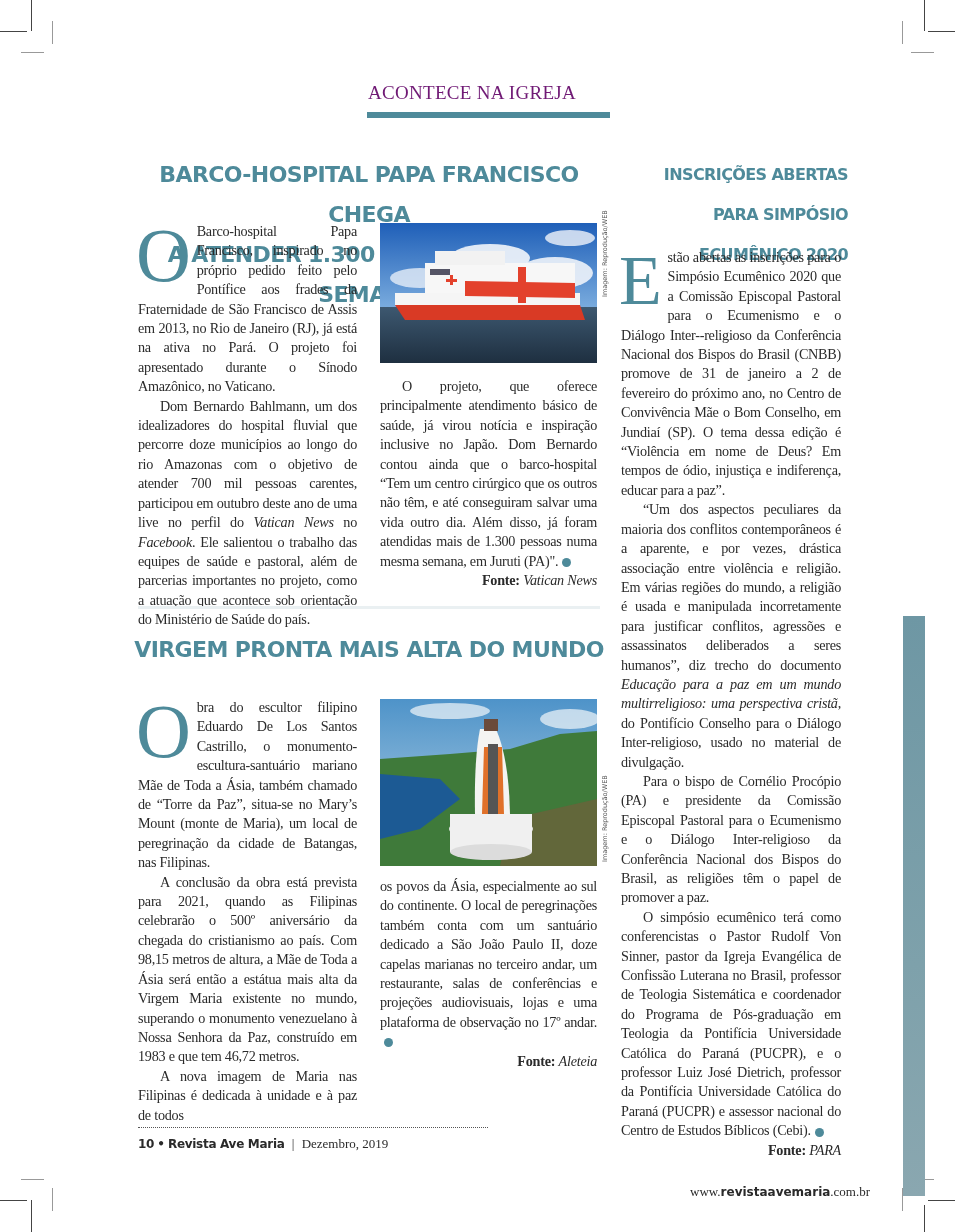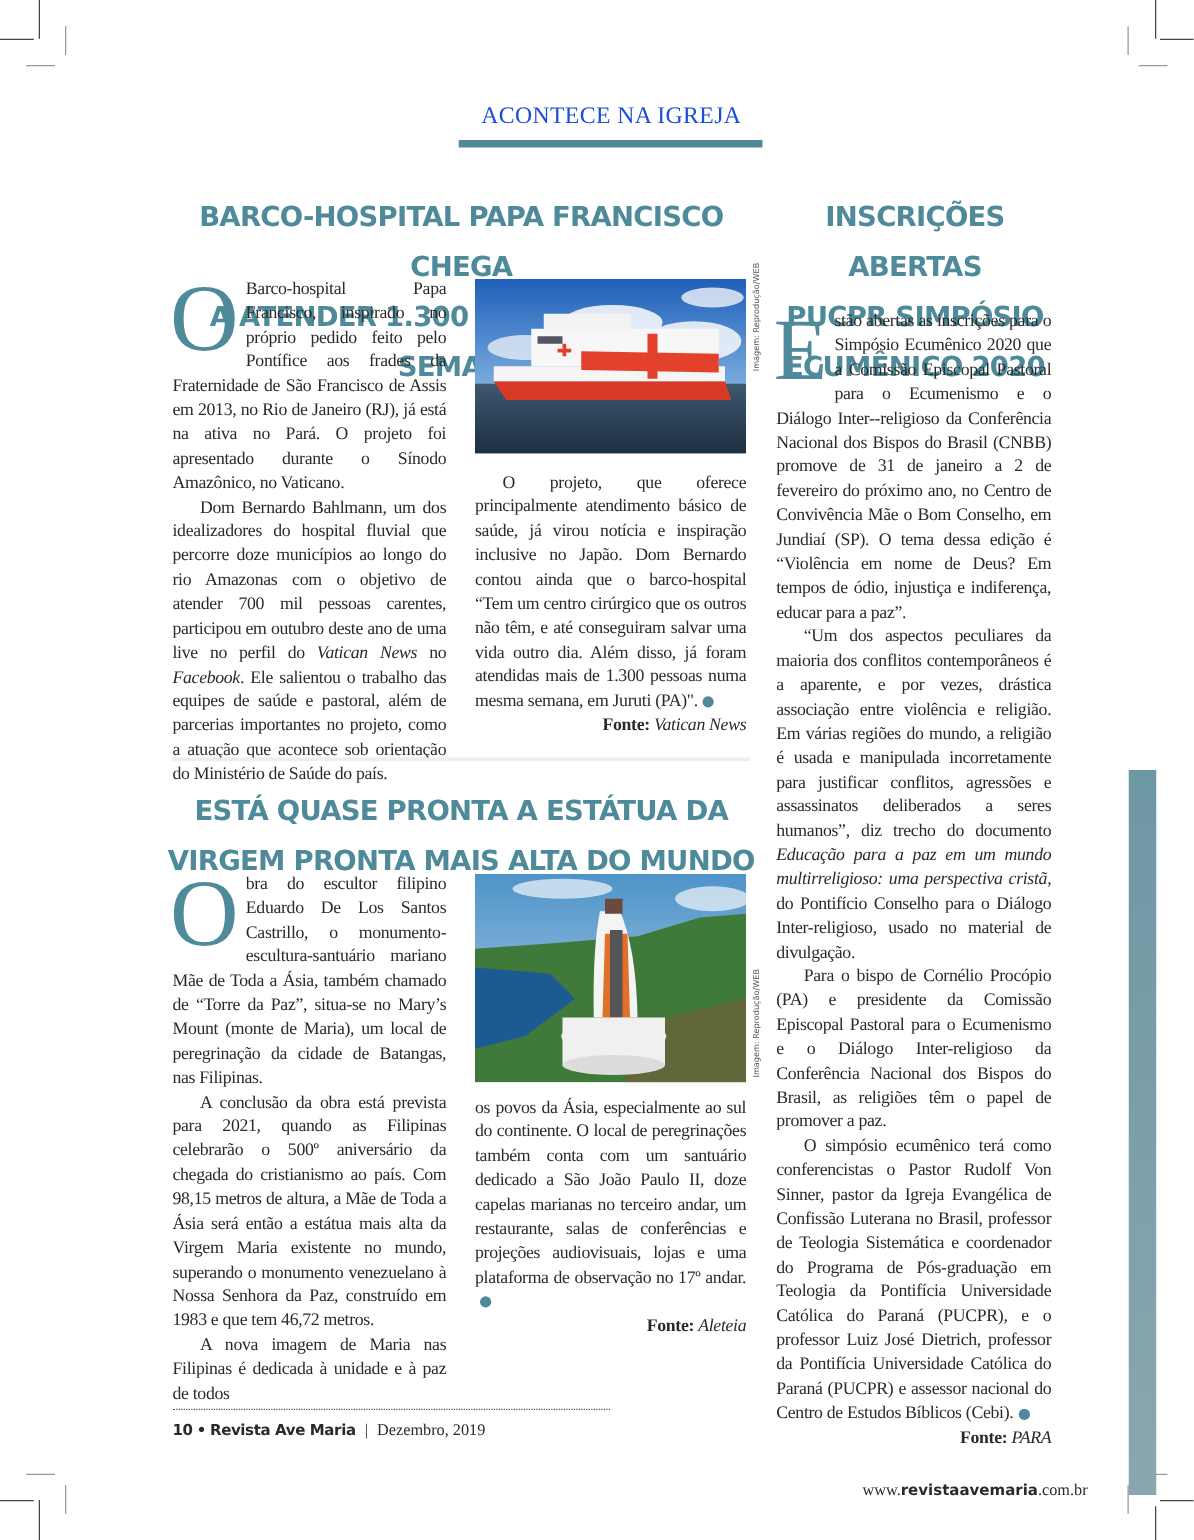--- a/index.html
+++ b/index.html
@@ -1,24 +1,24 @@
 <!DOCTYPE html>
 <html><head>
 <meta charset="utf-8">
 <style>
   html, body { margin:0; padding:0; background:#fff; }
   body { width:955px; height:1232px; position:relative; overflow:hidden; font-family:"Liberation Serif", serif; color:#2a2a2a; }
   .crop { position:absolute; background:#444; }
   .crop.light { background:#999; }
-  .section-title { position:absolute; left:368px; top:82px; width:242px; text-align:center; font-family:"Liberation Serif", serif; font-size:19px; letter-spacing:0.3px; color:#1d4ed8; font-weight:normal; }
+  .section-title { position:absolute; left:368px; top:82px; width:242px; text-align:left; font-family:"Liberation Serif", serif; font-size:19px; letter-spacing:0.3px; color:#701a75; font-weight:normal; }
   .section-bar { position:absolute; left:367px; top:112px; width:243px; height:6px; background:#4e8a9a; }
   .headline { position:absolute; font-family:"DejaVu Sans", sans-serif; font-weight:bold; color:#4e8a9a; text-align:center; line-height:40px; letter-spacing:-0.6px; }
   .h1 { left:134px; top:155px; width:470px; font-size:22px; }
   .h2 { left:134px; top:630px; width:470px; font-size:22px; }
-  .h3 { left:616px; top:155px; width:232px; font-size:22px; }
+  .h3 { left:616px; top:155px; width:232px; font-size:16px;text-align:right; }
   .col { position:absolute; font-size:14.2px; line-height:19.4px; text-align:justify; hyphens:auto; letter-spacing:-0.25px; }
   .col p { margin:0; }
   .col p.ind { text-indent:22px; }
   .drop { float:left; font-size:76px; line-height:58px; color:#4e8a9a; margin:4px 6px 0 -2px; font-family:"Liberation Serif", serif; }
   .dot { display:inline-block; width:9px; height:9px; border-radius:50%; background:#4e8a9a; margin-left:4px; vertical-align:middle; }
   .source { text-align:right; margin-top:10px; }
   .source b { font-weight:bold; }
   .source i { font-style:italic; }
   .photo { position:absolute; overflow:hidden; }
   .credit { position:absolute; font-family:"DejaVu Sans", sans-serif; font-size:6.5px; color:#555; writing-mode:vertical-rl; transform:rotate(180deg); white-space:nowrap; }
@@ -97,21 +97,20 @@
 <div class="credit" style="left:601px;top:225px;height:72px;">Imagem: Reprodução/WEB</div>
 
 <div class="col" style="left:380px;top:377px;width:217px;">
   <p class="ind"><span>O projeto, que oferece principalmente atendimento básico de saúde, já virou notícia e inspiração inclusive no Japão. Dom Bernardo contou ainda que o barco-hospital “Tem um centro cirúrgico que os outros não têm, e até conseguiram salvar uma vida outro dia. Além disso, já foram atendidas mais de 1.300 pessoas numa mesma semana, em Juruti (PA)".</span><span class="dot"></span></p>
   <p class="source"><b>Fonte:</b> <i>Vatican News</i></p>
 </div>
 
 <div class="divider"></div>
 
 <div class="headline h2">
-  <div>ESTÁ QUASE PRONTA A ESTÁTUA DA</div>
   <div>VIRGEM PRONTA MAIS ALTA DO MUNDO</div>
 </div>
 
 <div class="col" style="left:138px;top:698px;width:219px;">
   <p><span class="drop">O</span><span>bra do escultor filipino Eduardo De Los Santos Castrillo, o monumento-escultura-santuário mariano Mãe de Toda a Ásia, também chamado de “Torre da Paz”, situa-se no Mary’s Mount (monte de Maria), um local de peregrinação da cidade de Batangas, nas Filipinas.</span></p>
   <p class="ind">A conclusão da obra está prevista para 2021, quando as Filipinas celebrarão o 500º aniversário da chegada do cristianismo ao país. Com 98,15 metros de altura, a Mãe de Toda a Ásia será então a estátua mais alta da Virgem Maria existente no mundo, superando o monumento venezuelano à Nossa Senhora da Paz, construído em 1983 e que tem 46,72 metros.</p>
   <p class="ind">A nova imagem de Maria nas Filipinas é dedicada à unidade e à paz de todos</p>
 </div>
 
 <div class="photo" style="left:380px;top:699px;width:217px;height:167px;">
@@ -139,21 +138,21 @@
 </div>
 <div class="credit" style="left:601px;top:790px;height:72px;">Imagem: Reprodução/WEB</div>
 
 <div class="col" style="left:380px;top:877px;width:217px;">
   <p><span>os povos da Ásia, especialmente ao sul do continente. O local de peregrinações também conta com um santuário dedicado a São João Paulo II, doze capelas marianas no terceiro andar, um restaurante, salas de conferências e projeções audiovisuais, lojas e uma plataforma de observação no 17º andar.</span><span class="dot"></span></p>
   <p class="source"><b>Fonte:</b> <i>Aleteia</i></p>
 </div>
 
 <div class="headline h3">
   <div>INSCRIÇÕES ABERTAS</div>
-  <div>PUCPR SIMPÓSIO</div>
+  <div>PARA SIMPÓSIO</div>
   <div>ECUMÊNICO 2020</div>
 </div>
 
 <div class="col" style="left:621px;top:248px;width:220px;">
   <p><span class="drop" style="font-size:70px;">E</span><span>stão abertas as inscrições para o Simpósio Ecumênico 2020 que a Comissão Episcopal Pastoral para o Ecumenismo e o Diálogo Inter--religioso da Conferência Nacional dos Bispos do Brasil (CNBB) promove de 31 de janeiro a 2 de fevereiro do próximo ano, no Centro de Convivência Mãe o Bom Conselho, em Jundiaí (SP). O tema dessa edição é “Violência em nome de Deus? Em tempos de ódio, injustiça e indiferença, educar para a paz”.</span></p>
   <p class="ind"><span>“Um dos aspectos peculiares da maioria dos conflitos contemporâneos é a aparente, e por vezes, drástica associação entre violência e religião. Em várias regiões do mundo, a religião é usada e manipulada incorretamente para justificar conflitos, agressões e assassinatos deliberados a seres humanos”, diz trecho do documento </span><i>Educação para a paz em um mundo multirreligioso: uma perspectiva cristã</i><span>, do Pontifício Conselho para o Diálogo Inter-religioso, usado no material de divulgação.</span></p>
   <p class="ind">Para o bispo de Cornélio Procópio (PA) e presidente da Comissão Episcopal Pastoral para o Ecumenismo e o Diálogo Inter-religioso da Conferência Nacional dos Bispos do Brasil, as religiões têm o papel de promover a paz.</p>
   <p class="ind"><span>O simpósio ecumênico terá como conferencistas o Pastor Rudolf Von Sinner, pastor da Igreja Evangélica de Confissão Luterana no Brasil, professor de Teologia Sistemática e coordenador do Programa de Pós-graduação em Teologia da Pontifícia Universidade Católica do Paraná (PUCPR), e o professor Luiz José Dietrich, professor da Pontifícia Universidade Católica do Paraná (PUCPR) e assessor nacional do Centro de Estudos Bíblicos (Cebi).</span><span class="dot"></span></p>
   <p class="source"><b>Fonte:</b> <i>PARA</i></p>
 </div>

